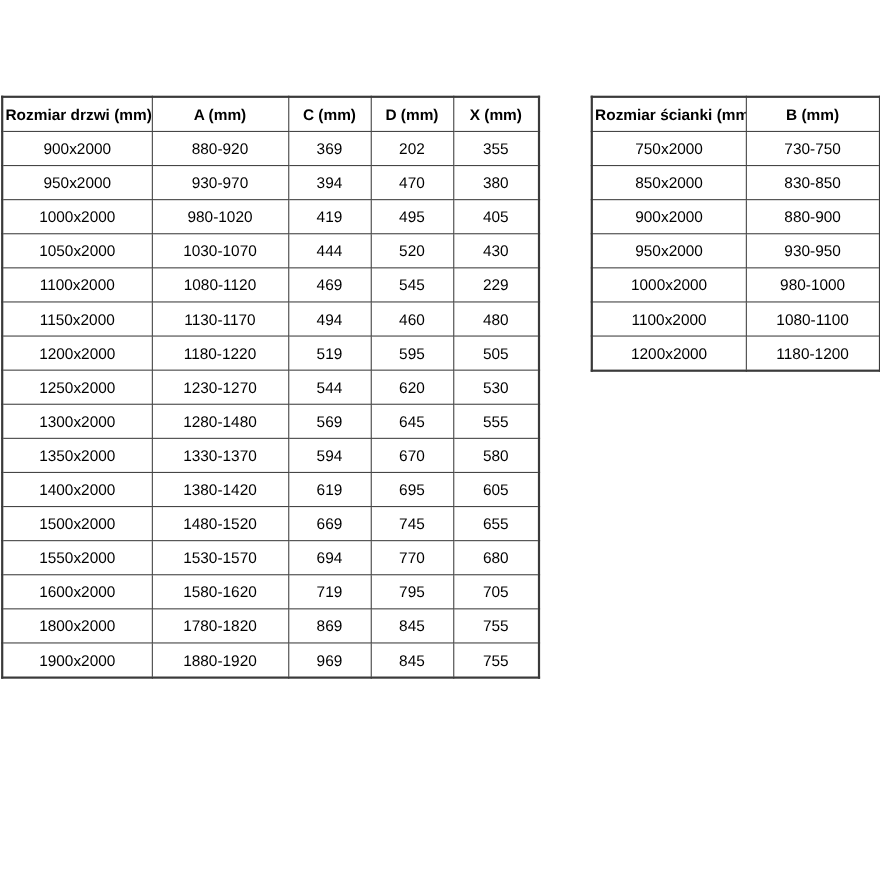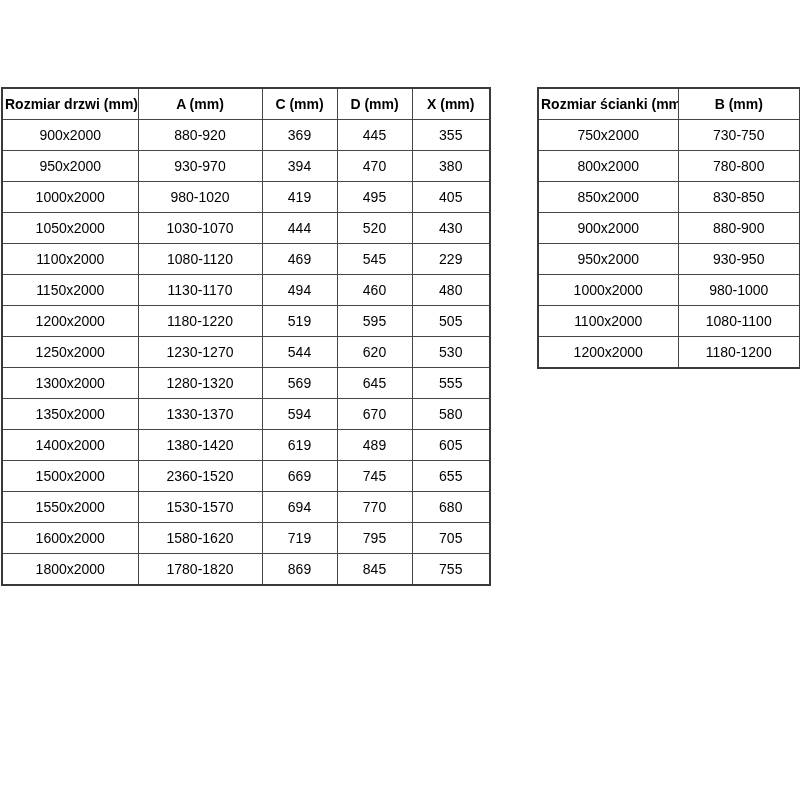--- a/index.html
+++ b/index.html
@@ -66,21 +66,21 @@
           <th>C (mm)</th>
           <th>D (mm)</th>
           <th>X (mm)</th>
         </tr>
       </thead>
       <tbody>
         <tr>
           <td>900x2000</td>
           <td>880-920</td>
           <td>369</td>
-          <td>445</td>
+          <td>202</td>
           <td>355</td>
         </tr>
         <tr>
           <td>950x2000</td>
           <td>930-970</td>
           <td>394</td>
           <td>470</td>
           <td>380</td>
         </tr>
         <tr>
@@ -120,42 +120,42 @@
         </tr>
         <tr>
           <td>1250x2000</td>
           <td>1230-1270</td>
           <td>544</td>
           <td>620</td>
           <td>530</td>
         </tr>
         <tr>
           <td>1300x2000</td>
-          <td>1280-1320</td>
+          <td>1280-1480</td>
           <td>569</td>
           <td>645</td>
           <td>555</td>
         </tr>
         <tr>
           <td>1350x2000</td>
           <td>1330-1370</td>
           <td>594</td>
           <td>670</td>
           <td>580</td>
         </tr>
         <tr>
           <td>1400x2000</td>
           <td>1380-1420</td>
           <td>619</td>
-          <td>489</td>
+          <td>695</td>
           <td>605</td>
         </tr>
         <tr>
           <td>1500x2000</td>
-          <td>2360-1520</td>
+          <td>1480-1520</td>
           <td>669</td>
           <td>745</td>
           <td>655</td>
         </tr>
         <tr>
           <td>1550x2000</td>
           <td>1530-1570</td>
           <td>694</td>
           <td>770</td>
           <td>680</td>
@@ -164,20 +164,27 @@
           <td>1600x2000</td>
           <td>1580-1620</td>
           <td>719</td>
           <td>795</td>
           <td>705</td>
         </tr>
         <tr>
           <td>1800x2000</td>
           <td>1780-1820</td>
           <td>869</td>
+          <td>845</td>
+          <td>755</td>
+        </tr>
+        <tr>
+          <td>1900x2000</td>
+          <td>1880-1920</td>
+          <td>969</td>
           <td>845</td>
           <td>755</td>
         </tr>
       </tbody>
     </table>
 
   <table class="spec-table table-walls">
     <colgroup>
       <col style="width:140px">
       <col style="width:122px">
@@ -187,24 +194,20 @@
           <th>Rozmiar ścianki (mm)</th>
           <th>B (mm)</th>
         </tr>
       </thead>
       <tbody>
         <tr>
           <td>750x2000</td>
           <td>730-750</td>
         </tr>
         <tr>
-          <td>800x2000</td>
-          <td>780-800</td>
-        </tr>
-        <tr>
           <td>850x2000</td>
           <td>830-850</td>
         </tr>
         <tr>
           <td>900x2000</td>
           <td>880-900</td>
         </tr>
         <tr>
           <td>950x2000</td>
           <td>930-950</td>

